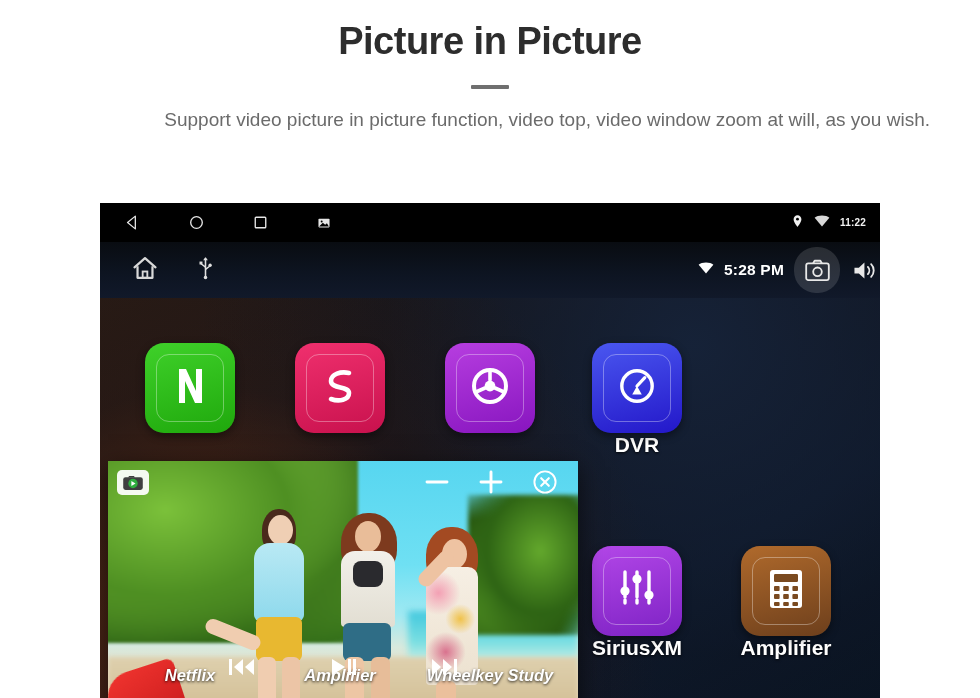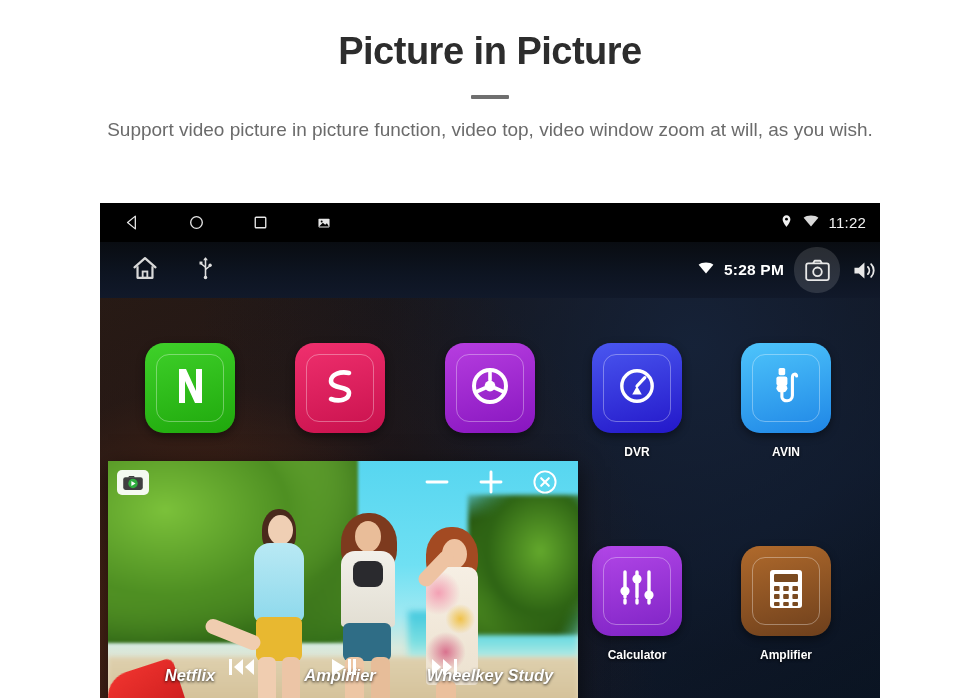--- a/index.html
+++ b/index.html
@@ -6,21 +6,21 @@
   html, body {
     width: 980px; height: 698px;
     background: #ffffff;
     font-family: "Liberation Sans", sans-serif;
     overflow: hidden;
   }
 
   
   .promo-header {
     width: 980px;
-    padding-top: 30px;
+    padding-top: 20px;
     text-align: center;
     background: #fff;
   }
   .promo-title {
     font-size: 38px;
     font-weight: bold;
     color: #2d2d2d;
     letter-spacing: -0.5px;
     line-height: 1.15;
   }
@@ -30,20 +30,21 @@
     margin: 21px auto 17px auto;
     border-radius: 1px;
   }
   .promo-sub {
     font-size: 19px;
     color: #6b6b6b;
     line-height: 1.45;
     max-width: 880px;
     margin: 0 auto;
     font-weight: 400;
+    text-align: right;
   }
 
   
   .device {
     position: absolute;
     left: 100px; top: 203px;
     width: 780px; height: 495px;
     overflow: hidden;
     background: #1a1412;
   }
@@ -58,21 +59,21 @@
   .sb-navgroup { display: flex; align-items: center; }
   .sb-btn {
     width: 64px; height: 39px;
     display: flex; align-items: center; justify-content: center;
   }
   .sb-right {
     position: absolute; right: 14px; top: 0; height: 39px;
     display: flex; align-items: center; gap: 9px;
   }
   .sb-clock {
-    color: #f2f2f2; font-size: 15px; font-weight: normal;
+    color: #f2f2f2; font-size: 10px; font-weight: bold;
     letter-spacing: 0.2px;
   }
 
   
   .toolbar {
     position: absolute; left: 0; top: 39px;
     width: 942px; height: 56px;
     background: linear-gradient(180deg, #090c11 0%, #0d1421 55%, #11192a 100%);
     display: flex; align-items: center;
   }
@@ -120,22 +121,21 @@
     display: flex; align-items: center; justify-content: center;
   }
   .app-tile::before {
     content: "";
     position: absolute; left: 11px; top: 11px; right: 11px; bottom: 11px;
     border: 1.5px solid rgba(255,255,255,0.34);
     border-radius: 13px;
     pointer-events: none;
   }
   .app-label {
-    margin-top: 12px;
-    color: #fff; font-size: 12px; font-weight: bold;
+    color: #fff; font-size: 21px; font-weight: bold;
     text-shadow: 0 1px 3px rgba(0,0,0,0.85);
     white-space: nowrap;
   }
   .tile-green  { background: linear-gradient(165deg,#3fd12a 0%, #1fa80c 100%); }
   .tile-pink   { background: linear-gradient(165deg,#f0306e 0%, #c8114d 100%); }
   .tile-purple { background: linear-gradient(165deg,#b73ee0 0%, #8715bf 100%); }
   .tile-dvr    { background: linear-gradient(165deg,#4a57f0 0%, #2317c9 100%); }
   .tile-avin   { background: linear-gradient(165deg,#4ec5fb 0%, #1f86e6 100%); }
   .tile-amp    { background: linear-gradient(165deg,#b347e8 0%, #7d22c4 100%); }
   .tile-calc   { background: linear-gradient(165deg,#b06a2c 0%, #6d3f1c 100%); }
@@ -397,47 +397,34 @@
             <svg width="46" height="46" viewBox="0 0 46 46">
                 <circle cx="23" cy="23" r="15.2" fill="none" stroke="#fff" stroke-width="3.4"></circle>
                 <path d="M23 23 L18.2 31.6 L27.8 31.6 Z" fill="#fff"></path>
                 <path d="M23 23 L30.8 14.6" stroke="#fff" stroke-width="3.2" stroke-linecap="round"></path>
               </svg>
           </span>
         </div>
         <div class="app-label">DVR</div>
       </div>
 
-      <div class="app" style="left:621px; top:45px;">
-        <div class="app-tile tile-avin">
-          <span class="gicon">
-            <svg width="42" height="44" viewBox="0 0 42 44">
-              <rect x="13.6" y="4" width="6.6" height="7.2" rx="1.6" fill="#fff"></rect>
-              <rect x="11.4" y="12.4" width="11" height="9.4" rx="2.2" fill="#fff"></rect>
-              <ellipse cx="16.9" cy="24.2" rx="5.5" ry="4.2" fill="#fff"></ellipse>
-              <path d="M16.9 28.4 V33 C16.9 38 27.4 38.6 27.4 31.4 V13.4 C27.4 9.6 31.6 9 31.6 12" fill="none" stroke="#fff" stroke-width="3.1" stroke-linecap="round"></path>
-            </svg>
-          </span>
-        </div>
-        <div class="app-label">AVIN</div>
-      </div>
 
       <div class="app" style="left:472px; top:248px;">
         <div class="app-tile tile-amp">
           <span class="gicon">
             <svg width="42" height="44" viewBox="0 0 42 44">
               <path d="M9 5 V30 M21 5 V30 M33 5 V30" stroke="#fff" stroke-width="3.4" stroke-linecap="round"></path>
               <circle cx="9" cy="24" r="4.6" fill="#fff"></circle>
               <circle cx="21" cy="12" r="4.6" fill="#fff"></circle>
               <circle cx="33" cy="28" r="4.6" fill="#fff"></circle>
               <path d="M9 33 V36 M21 33 V36 M33 33 V36" stroke="#fff" stroke-width="3.4" stroke-linecap="round"></path>
             </svg>
           </span>
         </div>
-        <div class="app-label">Calculator</div>
+        <div class="app-label">SiriusXM</div>
       </div>
 
       <div class="app" style="left:621px; top:248px;">
         <div class="app-tile tile-calc">
           <span class="gicon">
             <svg width="40" height="44" viewBox="0 0 40 44">
               <rect x="4" y="3" width="32" height="38" rx="3" fill="#fff"></rect>
               <rect x="8" y="7" width="24" height="8" rx="1.2" fill="#7a4a20"></rect>
               <rect x="8" y="19" width="5.6" height="5" rx="1" fill="#7a4a20"></rect>
               <rect x="17.2" y="19" width="5.6" height="5" rx="1" fill="#7a4a20"></rect>

